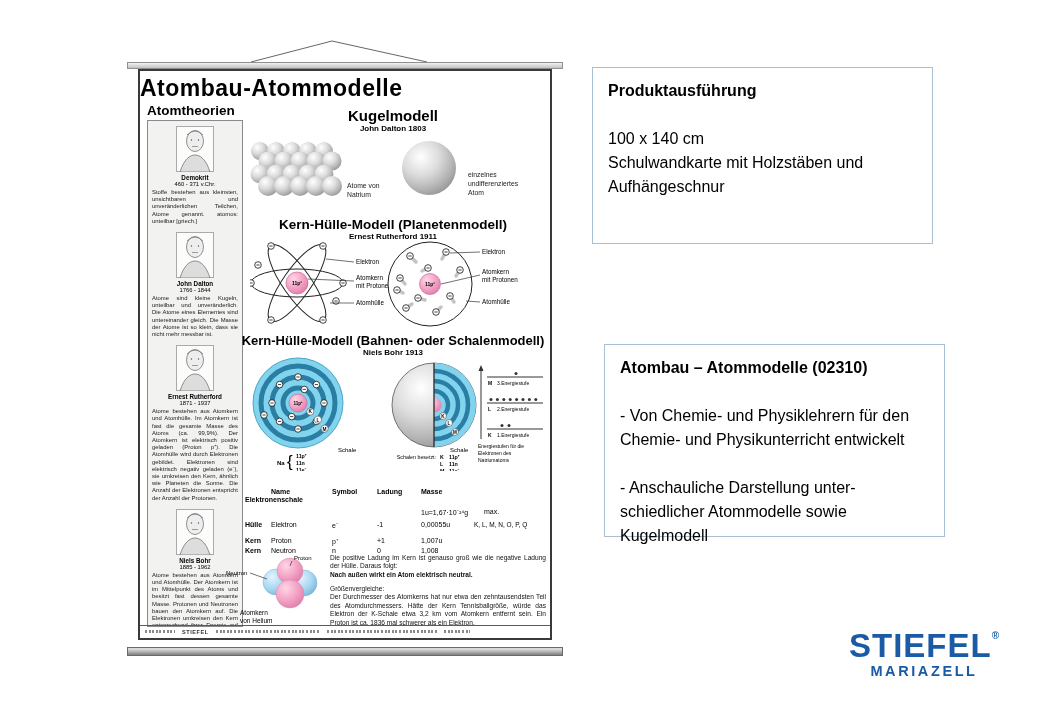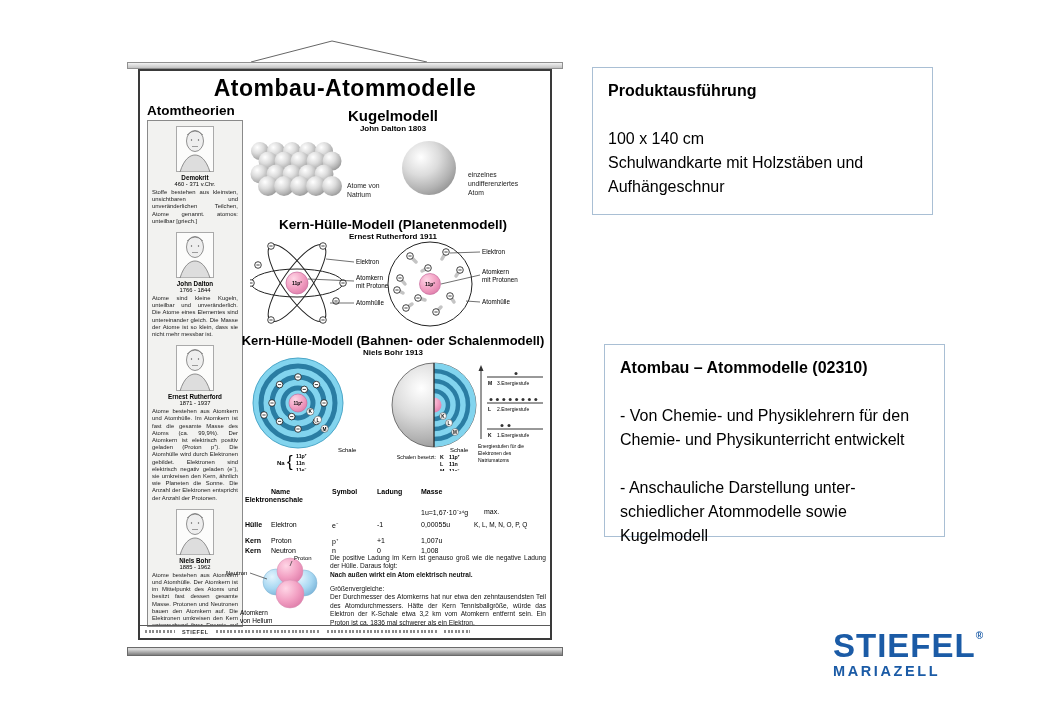--- a/index.html
+++ b/index.html
@@ -10,21 +10,21 @@
   
   #chart-area { left:127px; top:28px; width:436px; height:630px; }
   #rod-top { left:0; top:34px; width:436px; height:7px;
     background:linear-gradient(#f2f2f2,#c2c2c2); border:1px solid #909090; }
   #rod-bottom { left:0; top:619px; width:436px; height:9px;
     background:linear-gradient(#d8d8d8 20%,#7e7e7e); border:1px solid #6a6a6a; }
   #chart-body { left:11px; top:41px; width:414px; height:571px;
     background:#fff; border:2px solid #3a3a3a; }
 
   
-  #c-title { top:4px; left:0; width:100%; text-align:center;
+  #c-title { top:4px; left:0; width:100%; 
     font-size:23px; font-weight:bold; letter-spacing:0.5px; }
   #theories-h { left:7px; top:32px; font-size:13.5px; font-weight:bold; }
   .sec-title { left:100px; width:306px; text-align:center; font-weight:bold; }
   .sec-sub   { left:100px; width:306px; text-align:center; font-weight:bold; font-size:8px; }
 
   
   #panel { left:7px; top:49px; width:96px; height:507px; background:#f2f2f0;
     border:1px solid #8a8a8a; padding:5px 4px; display:flex; flex-direction:column;
     gap:7px; overflow:hidden; }
   .scientist { text-align:center; }
@@ -43,27 +43,27 @@
 
   
   #c-footer { left:0; bottom:1px; width:100%; height:12px; border-top:1px solid #5a5a5a;
     display:flex; align-items:center; gap:7px; padding:0 5px; }
   .microtext { height:3px; background:repeating-linear-gradient(90deg,#8a8a8a 0,#8a8a8a 2px,transparent 2px,transparent 3.6px); }
   #footer-brand { font-size:5.5px; font-weight:bold; letter-spacing:0.6px; color:#333; }
 
   
   .info-box { left:592px; width:341px; background:#fff; border:1.5px solid #a9bfd4;
     padding:11px 15px 12px; font-size:16px; line-height:1.5; }
-  #box-product { top:67px;  height:148px; }
+  #box-product { top:67px;  height:177px; }
   #box-item    { top:344px; height:193px;margin-left:12px; }
   .b-title { font-weight:bold; }
   .b-gap { height:24px; }
 
   
-  #logo { left:833px; top:629px; width:182px; text-align:left; color:#1b5ba6; }
+  #logo { left:833px; top:629px; width:182px; text-align:center; color:#1b5ba6; }
   #logo-brand { font-size:33px; font-weight:800; letter-spacing:1px; line-height:1; }
   #logo-brand sup { font-size:10px; font-weight:700; vertical-align:18px; letter-spacing:0; }
   #logo-sub { font-size:14.5px; font-weight:bold; letter-spacing:2.6px; margin-top:1px; }
 
   svg text { font-family:"Liberation Sans", sans-serif; }
 </style>
 </head>
 <body>
 
 <svg width="0" height="0" style="position:absolute" aria-hidden="true">

